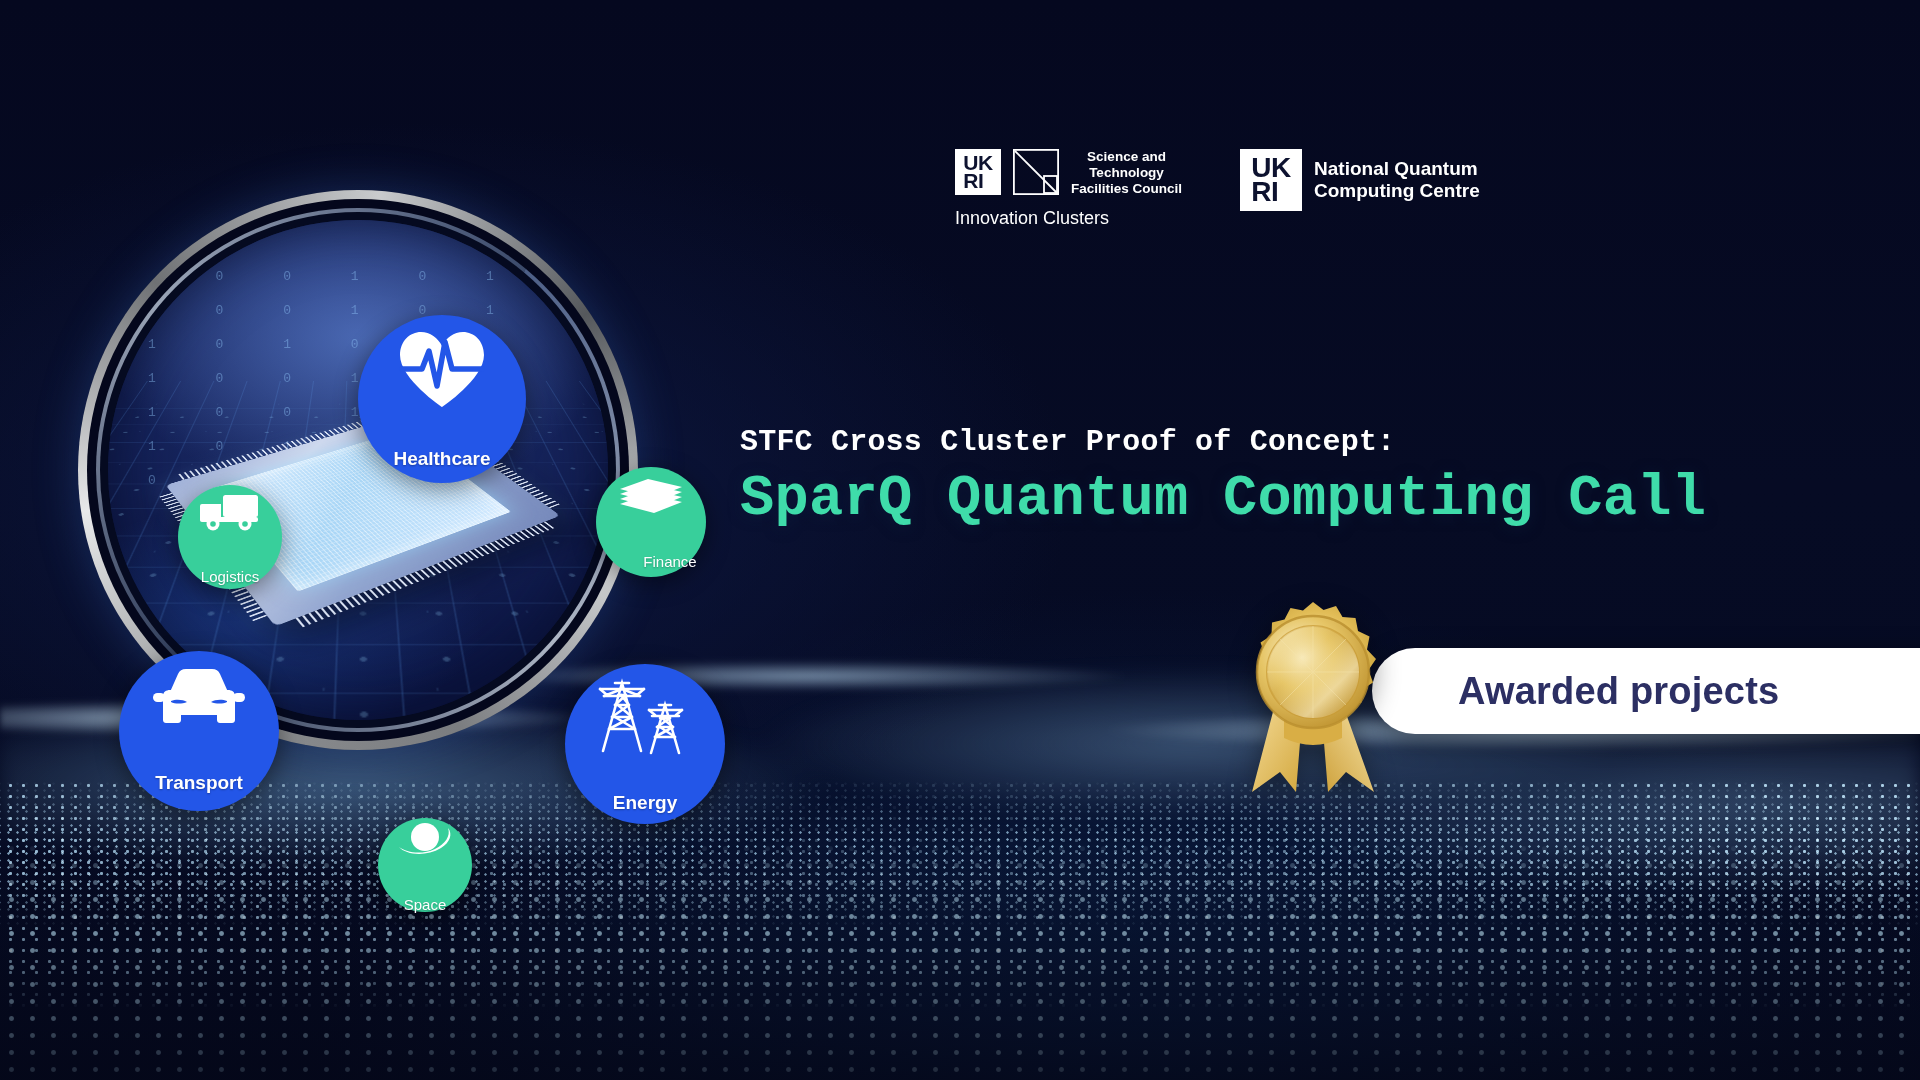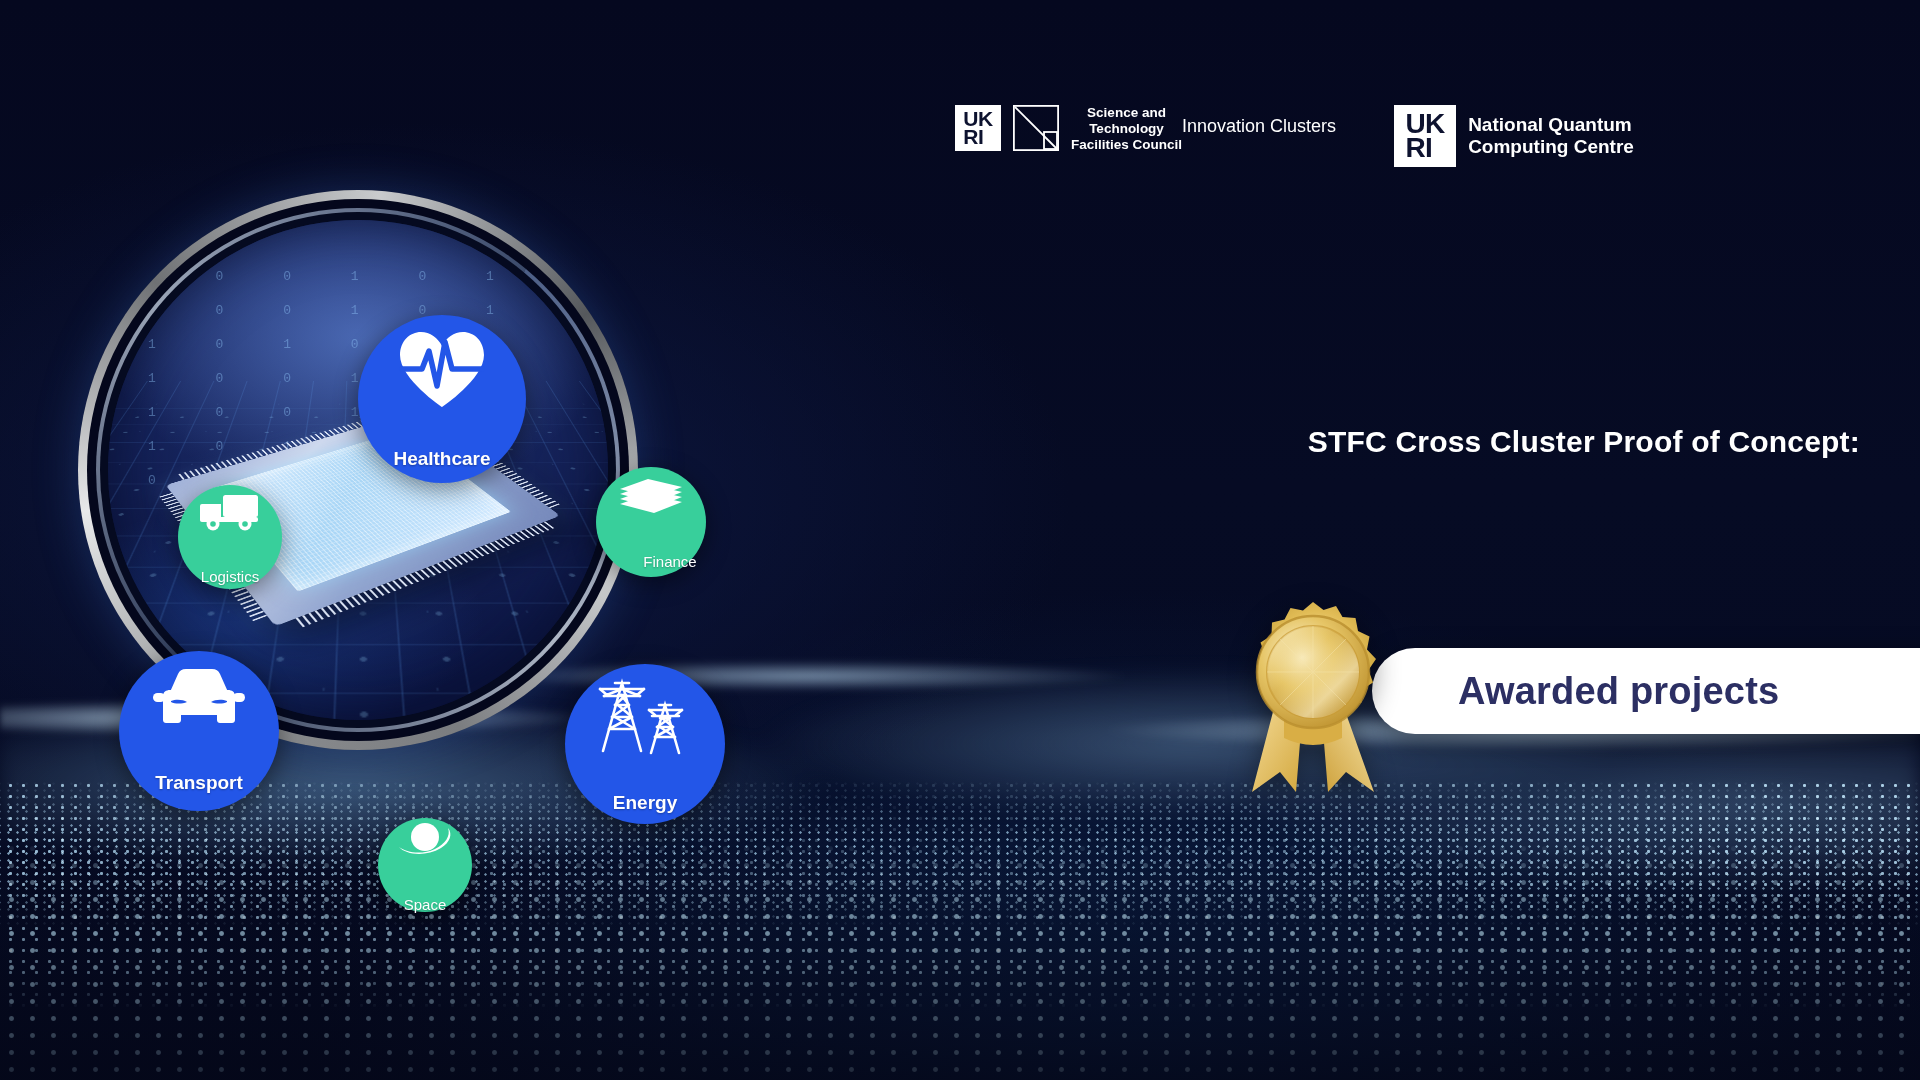--- a/index.html
+++ b/index.html
@@ -239,21 +239,21 @@
 
   #sector-space {
     left:300px; top:628px; width:94px; height:94px;
     background:#38cf9b;
     justify-content:center;
   }
   #sector-space .lbl { font-size:15px; margin-top:1px; font-weight:400; }
 
   
   #logo-bar { position:absolute; left:955px; top:105px; display:flex; align-items:flex-start; gap:58px; }
-  .logo-block { display:flex; align-items:flex-start; }
+  .logo-block { display:flex; flex-direction:column; align-items:flex-start;margin-top:44px; }
   .logo-row { display:flex; align-items:stretch; gap:12px; }
   .ukri-mark {
     background:#ffffff;
     display:flex; align-items:center; justify-content:center;
     flex:none;
   }
   .ukri-letters {
     font-weight:700; color:#0d122f; line-height:.84;
     letter-spacing:-0.5px; text-align:left;
   }
@@ -265,21 +265,21 @@
   #logo-stfc .ukri-letters { font-size:21px; }
   #logo-stfc .stfc-glyph { width:46px; height:46px; flex:none; }
   #logo-stfc .council-name { font-size:13.5px;text-align:center; }
   #logo-stfc-sub { color:#ffffff; font-size:18px; margin-top:11px; font-weight:400; }
 
   #logo-nqcc .ukri-mark  { width:62px; height:62px; }
   #logo-nqcc .ukri-letters { font-size:28px; }
   #logo-nqcc .council-name { font-size:19px; }
 
   
-  #headline { position:absolute; right:60px; top:425px; text-align:right; width:1120px; }
+  #headline { position:absolute; right:60px; top:425px; text-align:left; width:1120px;font-family:Liberation Mono, monospace; }
   #eyebrow {
     color:#ffffff; font-size:30px; font-weight:700;
     letter-spacing:.2px;
   }
   #title-main {
     color:#3fdcaa; font-size:57px; font-weight:700;
     margin-top:8px; letter-spacing:.3px;
     text-shadow:0 2px 14px rgba(12,28,60,.6);
   }
 
@@ -458,20 +458,21 @@
           <span class="ukri-letters">UK<br>RI</span>
         </span>
         <span class="council-name">National Quantum
 Computing Centre</span>
       </div>
     </div>
   </div>
 
   <div id="headline">
     <div id="eyebrow">STFC Cross Cluster Proof of Concept:</div>
+    <div id="title-main">SparQ Quantum Computing Call</div>
   </div>
 
   <div id="awarded-projects">
     <div id="awarded-pill">
       <span id="awarded-label">Awarded projects</span>
     </div>
     <span id="award-badge">
       <svg width="182" height="200" viewBox="0 0 182 200" aria-hidden="true">
         <defs>
           <linearGradient id="gRibbonL" x1="0" y1="0" x2="1" y2="1">

